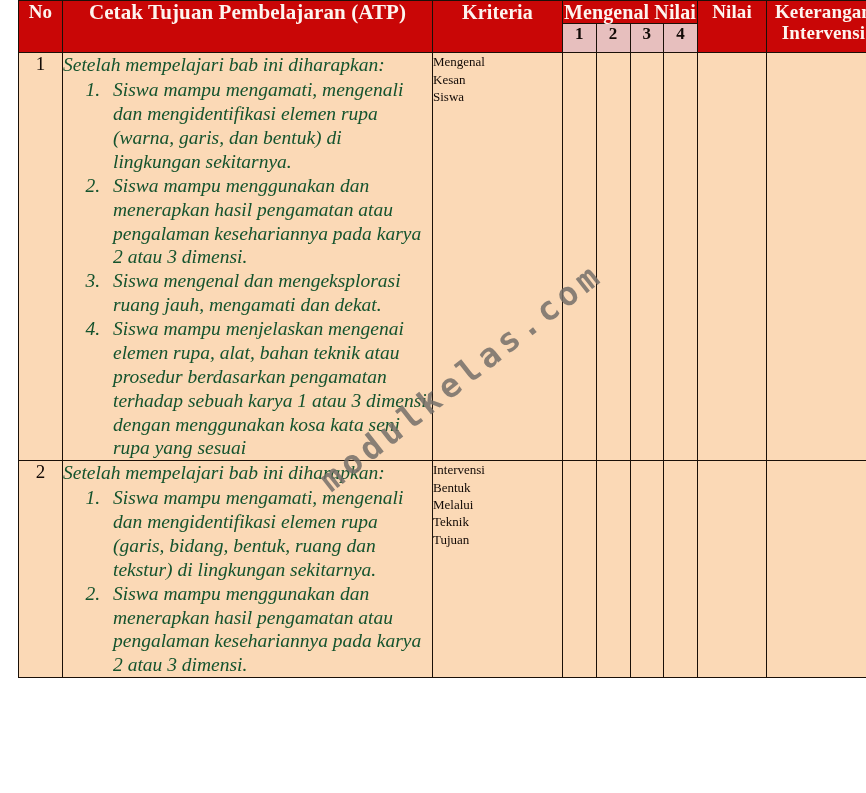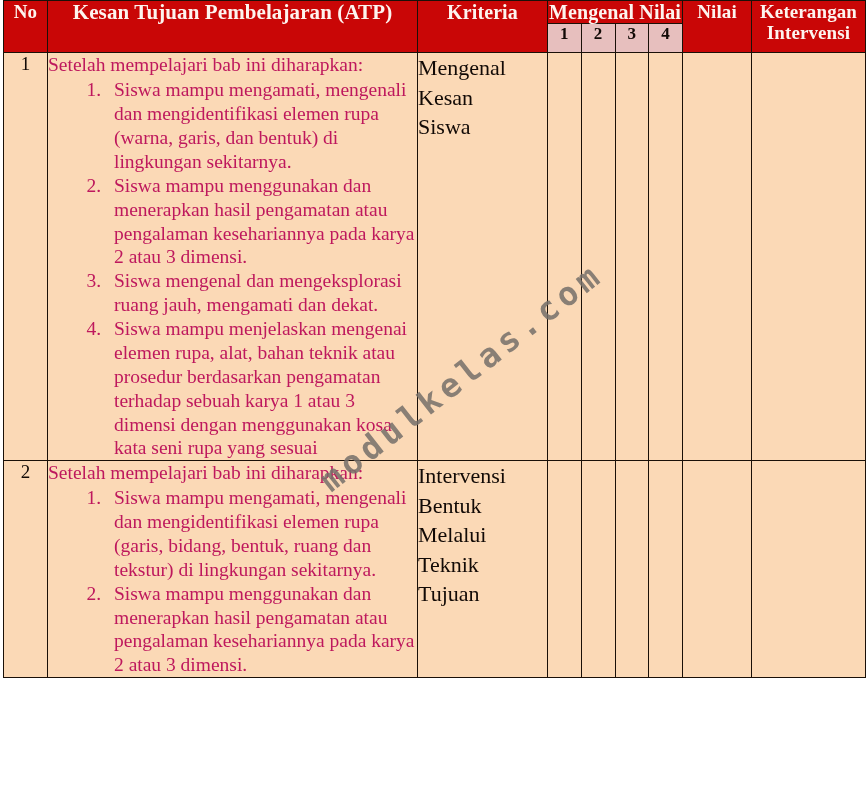--- a/index.html
+++ b/index.html
@@ -15,21 +15,21 @@
     overflow: hidden;
     font-family: "Liberation Serif", "DejaVu Serif", serif;
   }
 
   .sheet {
     position: relative;
     width: 866px;
     height: 793px;
     overflow: hidden;
     background: #ffffff;
-    padding-left: 3px;
+    padding-left: 18px;
   }
 
   table.atp {
     border-collapse: collapse;
     table-layout: fixed;
     width: 863px;
     background: #fbd9b6;
   }
 
   table.atp td, table.atp th {
@@ -72,38 +72,39 @@
   td.c-no {
     text-align: center;
     vertical-align: top;
     font-size: 19px;
     color: #120a06;
     padding-top: 13px;
   }
 
   td.c-atp {
     font-size: 19.5px;
-    color: #be185d;
+    color: #14532d;
     line-height: 1.225;
     padding: 6px 6px 4px 10px;
+    font-style: italic;
   }
   td.c-atp .lead { margin: 0 0 1px 0; }
   td.c-atp ol {
     margin: 0;
     padding: 0 0 0 42px;
     list-style-position: outside;
   }
   td.c-atp ol li {
-    margin: 0 0 0 16px;
+    margin: 0 0 0 0;
     padding-left: 8px;
   }
   td.c-atp ol li::marker { font-size: 19.5px; }
 
   td.c-kriteria {
-    font-size: 22px;
+    font-size: 13px;
     color: #120a06;
     line-height: 1.34;
     padding: 7px 4px 4px 13px;
   }
   td.c-kriteria span { display: block; }
 
   td.c-blank { background: #fbd9b6; }
 
   
   .watermark {
@@ -126,21 +127,21 @@
 </style>
 </head>
 <body>
 
 <div class="sheet">
 
   <table class="atp">
     <thead>
       <tr>
         <th class="h-no" rowspan="2">No</th>
-        <th class="h-atp" rowspan="2">Kesan Tujuan Pembelajaran (ATP)</th>
+        <th class="h-atp" rowspan="2">Cetak Tujuan Pembelajaran (ATP)</th>
         <th class="h-kriteria" rowspan="2">Kriteria</th>
         <th class="h-interval" colspan="4">Mengenal Nilai</th>
         <th class="h-nilai" rowspan="2">Nilai</th>
         <th class="h-ket" rowspan="2">Keterangan Intervensi</th>
       </tr>
       <tr>
         <th class="h-num">1</th>
         <th class="h-num">2</th>
         <th class="h-num">3</th>
         <th class="h-num">4</th>

